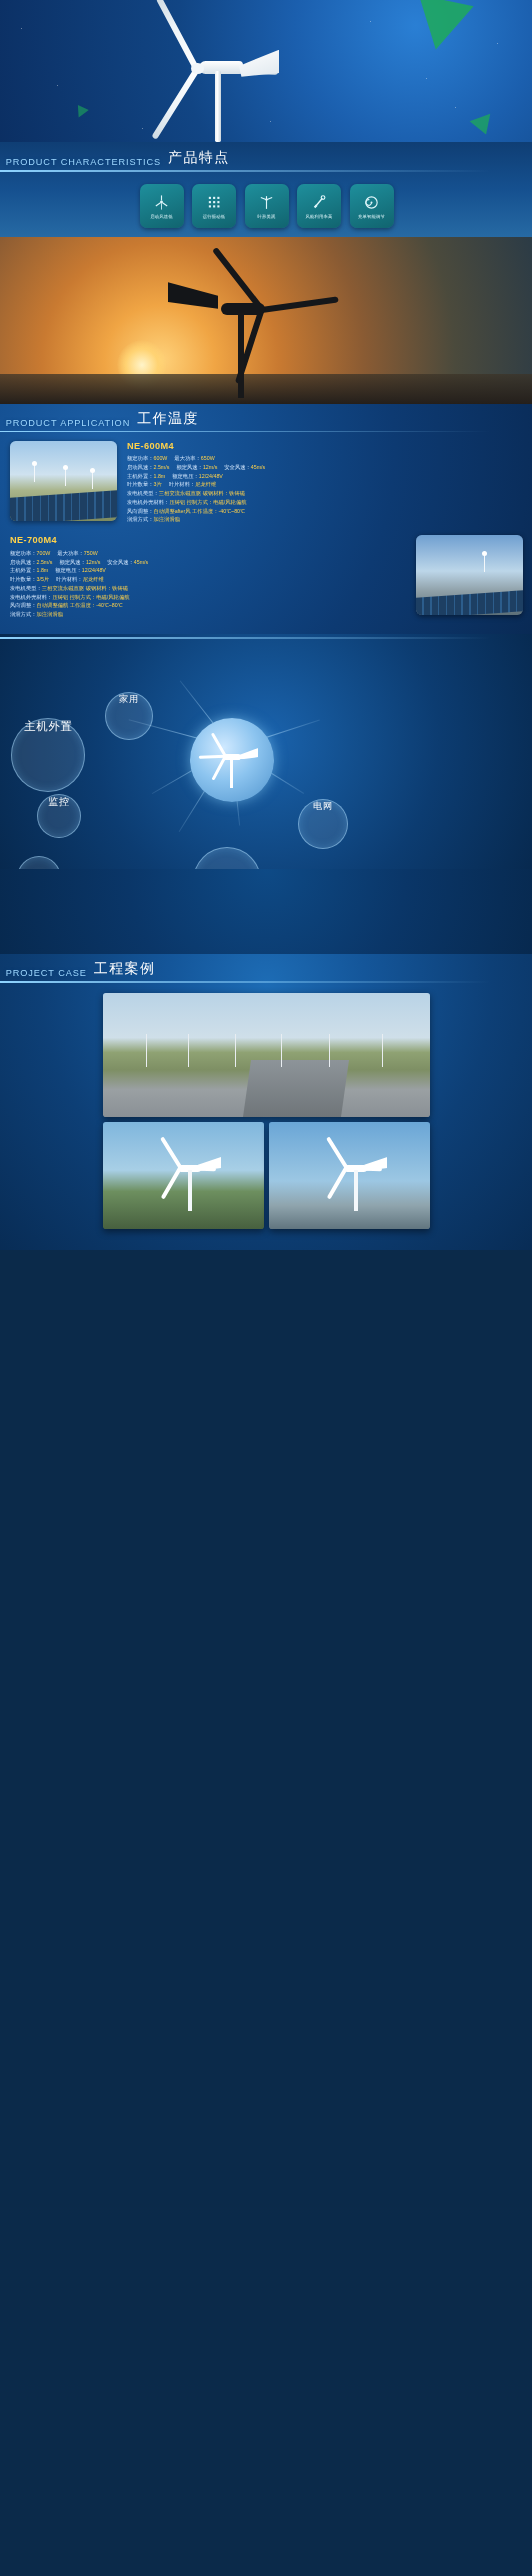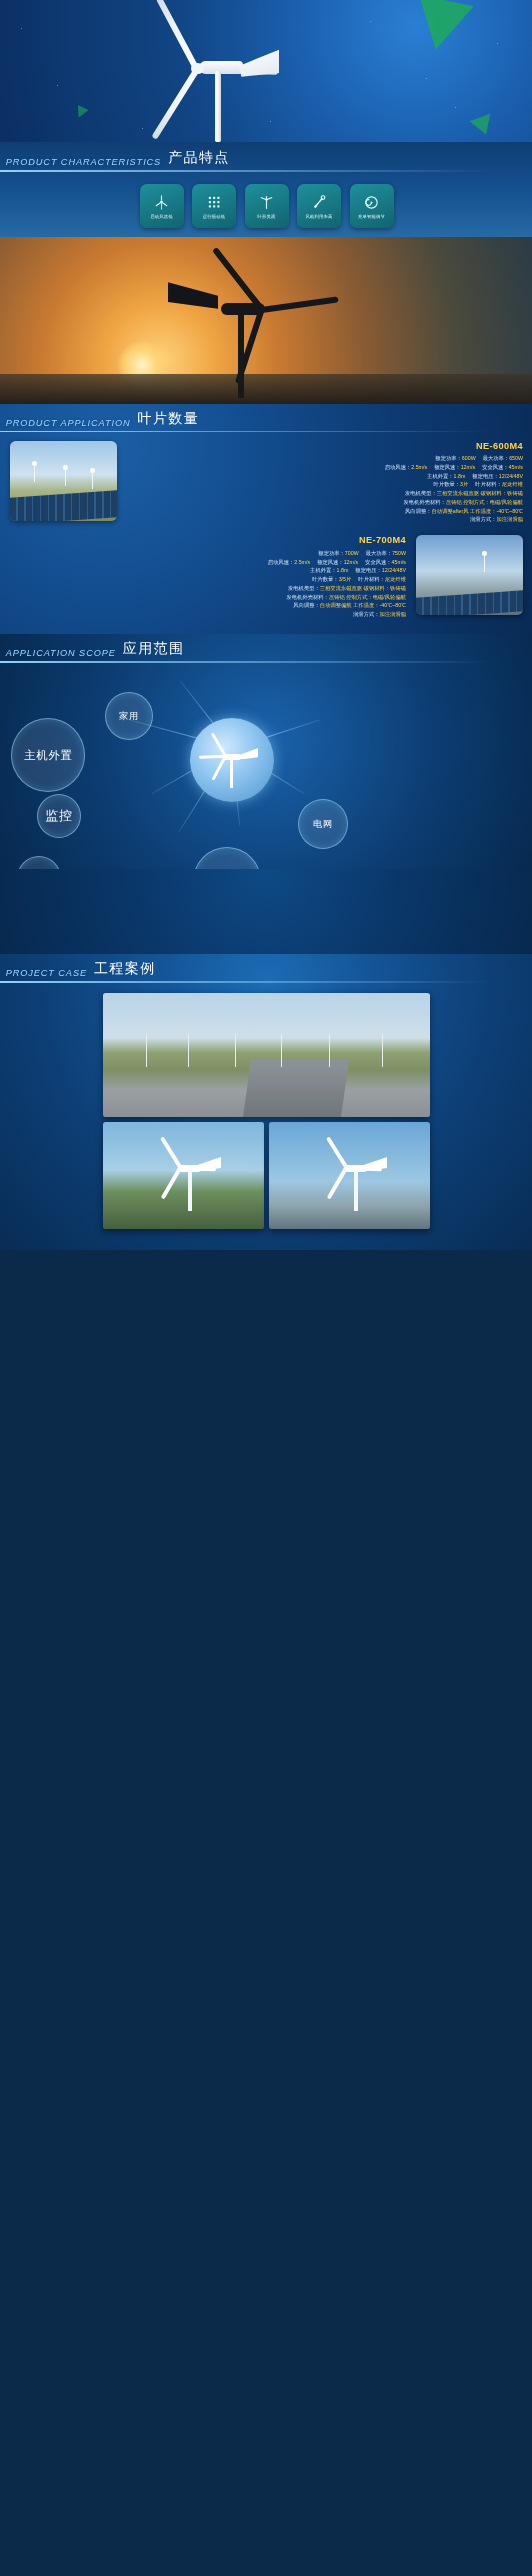--- a/index.html
+++ b/index.html
@@ -20,21 +20,20 @@
     align-items: flex-end;
     padding-left: 5.7px;
     gap: 7px;
   }
   .sec-head .en {
     font-size: 9.2px;
     letter-spacing: 0.9px;
     color: #9fd8ff;
     text-shadow: 0 0 2.8px rgba(0,60,120,.8);
     font-weight: 400;
-    font-style: italic;
   }
   .sec-head .cn {
     font-size: 14px;
     color: #ffffff;
     letter-spacing: 1.4px;
   }
   .sec-rule {
     height: 1.4px;
     background: linear-gradient(90deg,#8fd4ff 0%, rgba(143,212,255,0) 92%);
     margin: 2.8px 0 0 0;
@@ -216,21 +215,21 @@
     position: absolute; width: 1.4px; height: 18.5px; background: #f3f7fa;
   }
   .param-photo .mini-h {
     position: absolute; width: 5px; height: 5px; border-radius: 50%; background:#fff;
   }
   .param-photo .panels {
     position: absolute; left: 0; bottom: 0; width: 100%; height: 27px;
     background: repeating-linear-gradient(90deg,#1d3f63 0 6.4px,#2c5d8c 6.4px 7.8px);
     transform: skewY(-4deg);
   }
-  .param-text { flex: 1 1 auto; text-align: right; }
+  .param-text { flex: 1 1 auto; }
   .model-title {
     font-size: 9.2px;
     color: #ffd24a;
     font-weight: bold;
     letter-spacing: 0.4px;
     margin-bottom: 3.6px;
   }
   .spec-line {
     font-size: 5.3px;
     line-height: 1.65;
@@ -249,28 +248,28 @@
     height: 235px;
     overflow: hidden;
   }
   .app-canvas { position: absolute; inset: 0; }
   .bubble {
     position: absolute;
     border-radius: 50%;
     background: rgba(255,255,255,.10);
     border: 0.7px solid rgba(170,220,255,.55);
     color: #ffffff;
-    display: flex; align-items: center; justify-content: center;
+    display: flex; justify-content: center;
     text-align: center;
     box-shadow: 0 0 8.5px rgba(120,200,255,.25) inset;
     letter-spacing: 0.7px;
   }
   .bubble.big { font-size: 11.4px; }
   .bubble.mid { font-size: 9.2px; }
-  .bubble.sml { font-size: 13px; }
+  .bubble.sml { font-size: 10px; }
   .center-bubble {
     position: absolute;
     left: 190px; top: 84px;
     width: 84px; height: 84px;
     border-radius: 50%;
     background: radial-gradient(circle at 40% 35%, #cfe9ff 0%, #8cc4ef 45%, #4f93cd 100%);
     box-shadow: 0 0 12.8px rgba(150,220,255,.5);
     overflow: hidden;
   }
   .center-bubble .mini-turbine {
@@ -469,21 +468,21 @@
         <div class="nacelle"></div>
         <div class="tail"></div>
         <div class="tower"></div>
       </div>
     </div>
   </section>
 
   <section class="parameters">
     <div class="sec-head">
       <span class="en">PRODUCT APPLICATION</span>
-      <span class="cn">叶片数量</span>
+      <span class="cn">工作温度</span>
     </div>
     <div class="sec-rule"></div>
 
     <div class="param-block">
       <div class="param-photo p1">
         <div class="mini-t" style="left:24px;top:23px"></div>
         <div class="mini-h" style="left:22px;top:20px"></div>
         <div class="mini-t" style="left:55px;top:27px"></div>
         <div class="mini-h" style="left:53px;top:24px"></div>
         <div class="mini-t" style="left:82px;top:30px"></div>
@@ -521,24 +520,20 @@
             <div class="spec-line"><span class="k">发电机类型：</span><span class="v">三相交流永磁直驱  碳钢材料：铁铸磁</span></div>
             <div class="spec-line"><span class="k">发电机外壳材料：</span><span class="v">压铸铝  控制方式：电磁/风轮偏航</span></div>
             <div class="spec-line"><span class="k">风向调整：</span><span class="v">自动调整偏航  工作温度：-40℃~80℃</span></div>
             <div class="spec-line"><span class="k">润滑方式：</span><span class="v">加注润滑脂</span></div>
           </div>
       </div>
     </div>
   </section>
 
   <section class="application">
-    <div class="sec-head">
-      <span class="en">APPLICATION SCOPE</span>
-      <span class="cn">应用范围</span>
-    </div>
     <div class="sec-rule"></div>
 
     <div class="app-canvas">
       <div class="spoke" style="left:232px;top:114px;width:107px;transform:rotate(195deg)"></div>
       <div class="spoke" style="left:232px;top:114px;width:85px;transform:rotate(232deg)"></div>
       <div class="spoke" style="left:232px;top:114px;width:92px;transform:rotate(-18deg)"></div>
       <div class="spoke" style="left:232px;top:114px;width:85px;transform:rotate(32deg)"></div>
       <div class="spoke" style="left:232px;top:114px;width:92px;transform:rotate(150deg)"></div>
       <div class="spoke" style="left:232px;top:114px;width:99px;transform:rotate(122deg)"></div>
       <div class="spoke" style="left:232px;top:114px;width:78px;transform:rotate(84deg)"></div>

